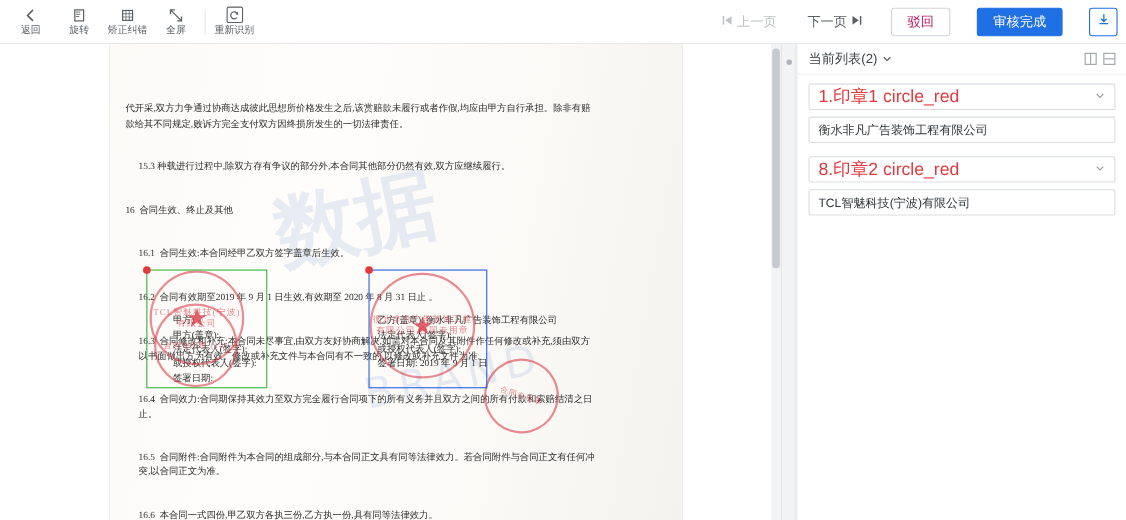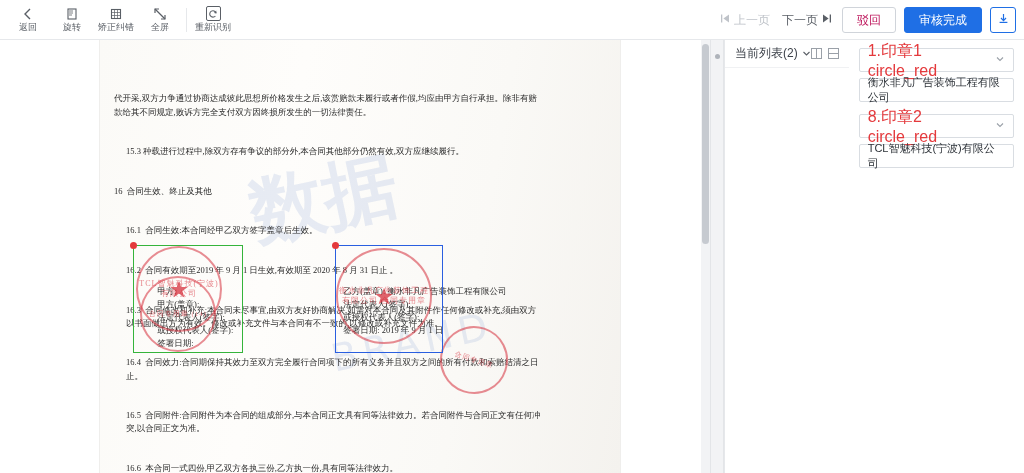--- a/index.html
+++ b/index.html
@@ -64,21 +64,21 @@
   }
 
   
   .toolbar-right {
     position: absolute;
     right: 8px;
     top: 0;
     height: 40px;
     display: flex;
     align-items: center;
-    gap: 8px;
+    gap: 24px;
   }
   .nav-btn {
     display: flex;
     align-items: center;
     gap: 3px;
     font-size: 12px;
     color: #5a5f66;
     cursor: pointer;
     padding: 0 2px;
   }
@@ -270,21 +270,21 @@
     position: absolute;
     top: 14px;
   }
 
   
   .panel {
     width: 300px;
     background: #ffffff;
     border-left: 1px solid #e6e8eb;
     display: flex;
-    flex-direction: row;
+    flex-direction: column;
     min-height: 0;
   }
   .panel-head {
     height: 28px;
     display: flex;
     align-items: center;
     padding: 0 10px;
     font-size: 12px;
     color: #3c4149;
     border-bottom: 1px solid #f0f1f3;

